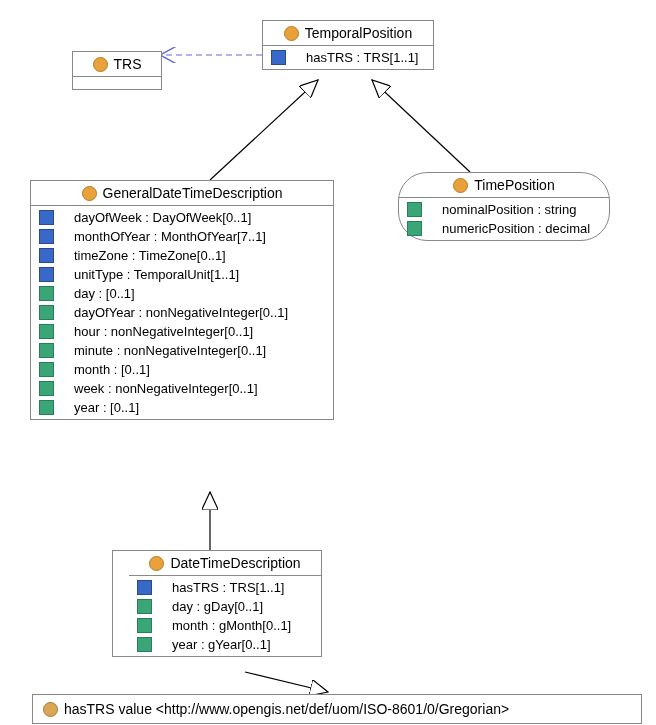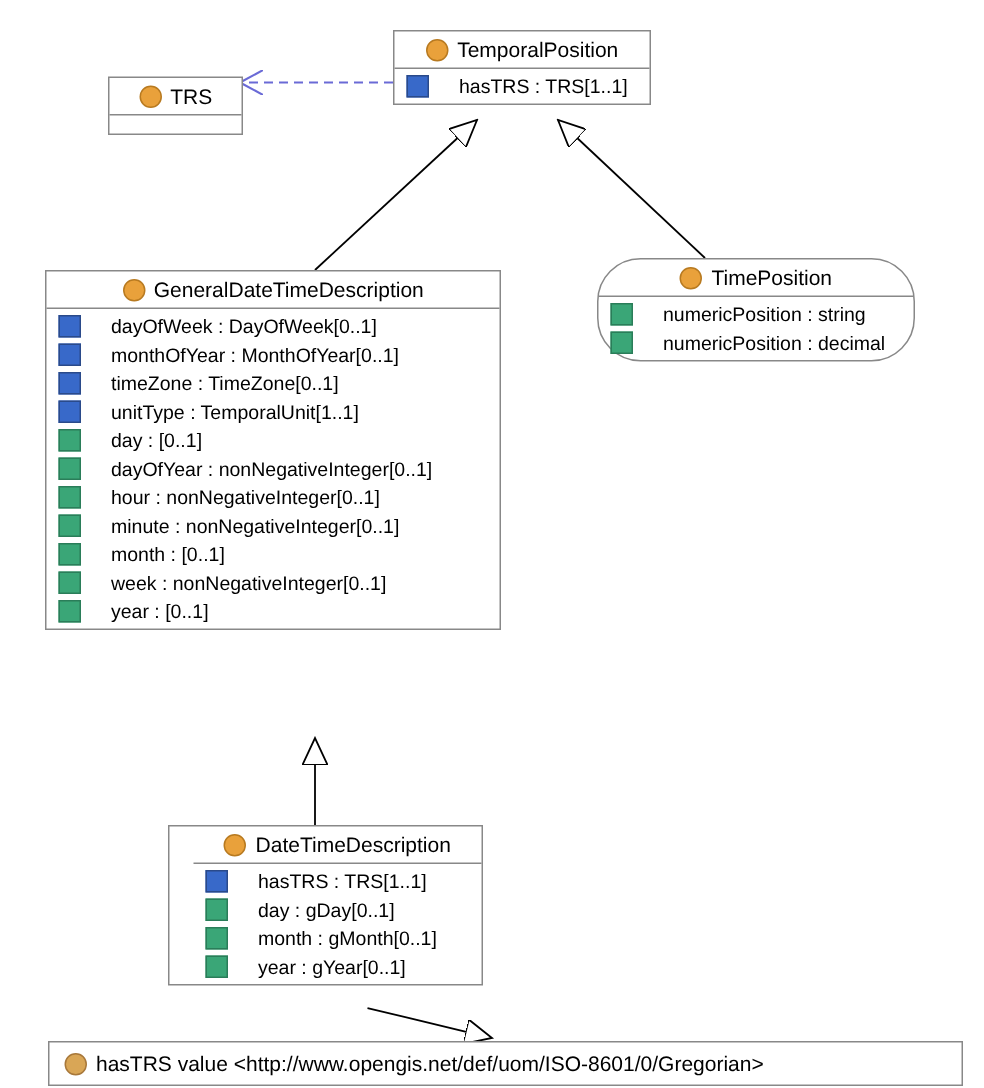--- a/index.html
+++ b/index.html
@@ -127,42 +127,42 @@
 </div>
 
 <div class="class-box" style="left:398px; top:172px; width:210px;border-radius:29px;">
   <div class="class-title">
     <span class="icon ic-circle-orange"></span>
     <span>TimePosition</span>
   </div>
   <div class="class-attrs">
     <div class="attr-row">
       <span class="icon ic-sq-green"></span>
-      <span>numericPosition : string</span>
+      <span>nominalPosition : string</span>
     </div>
     <div class="attr-row">
       <span class="icon ic-sq-green"></span>
       <span>numericPosition : decimal</span>
     </div>
   </div>
 </div>
 
 <div class="class-box" style="left:30px; top:180px; width:302px;">
   <div class="class-title">
     <span class="icon ic-circle-orange"></span>
     <span>GeneralDateTimeDescription</span>
   </div>
   <div class="class-attrs">
     <div class="attr-row">
         <span class="icon ic-sq-blue"></span>
         <span>dayOfWeek : DayOfWeek[0..1]</span>
       </div>
     <div class="attr-row">
         <span class="icon ic-sq-blue"></span>
-        <span>monthOfYear : MonthOfYear[0..1]</span>
+        <span>monthOfYear : MonthOfYear[7..1]</span>
       </div>
     <div class="attr-row">
         <span class="icon ic-sq-blue"></span>
         <span>timeZone : TimeZone[0..1]</span>
       </div>
     <div class="attr-row">
         <span class="icon ic-sq-blue"></span>
         <span>unitType : TemporalUnit[1..1]</span>
       </div>
     <div class="attr-row">

